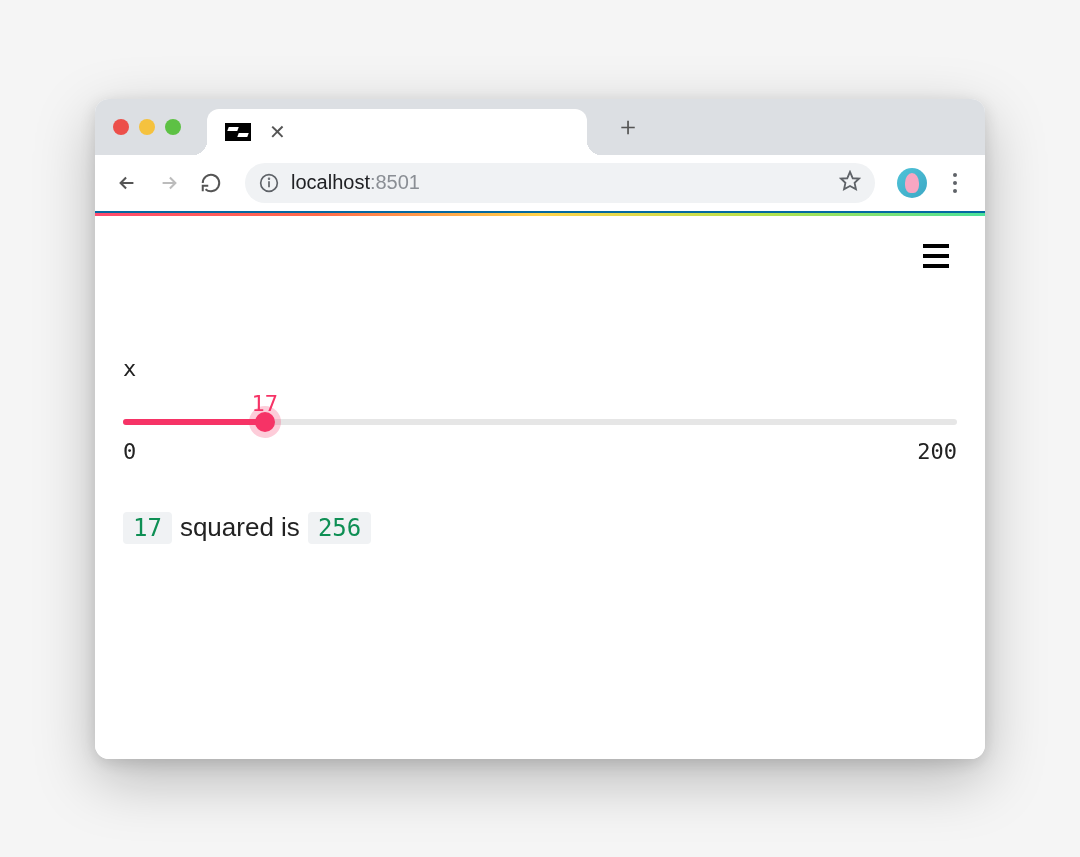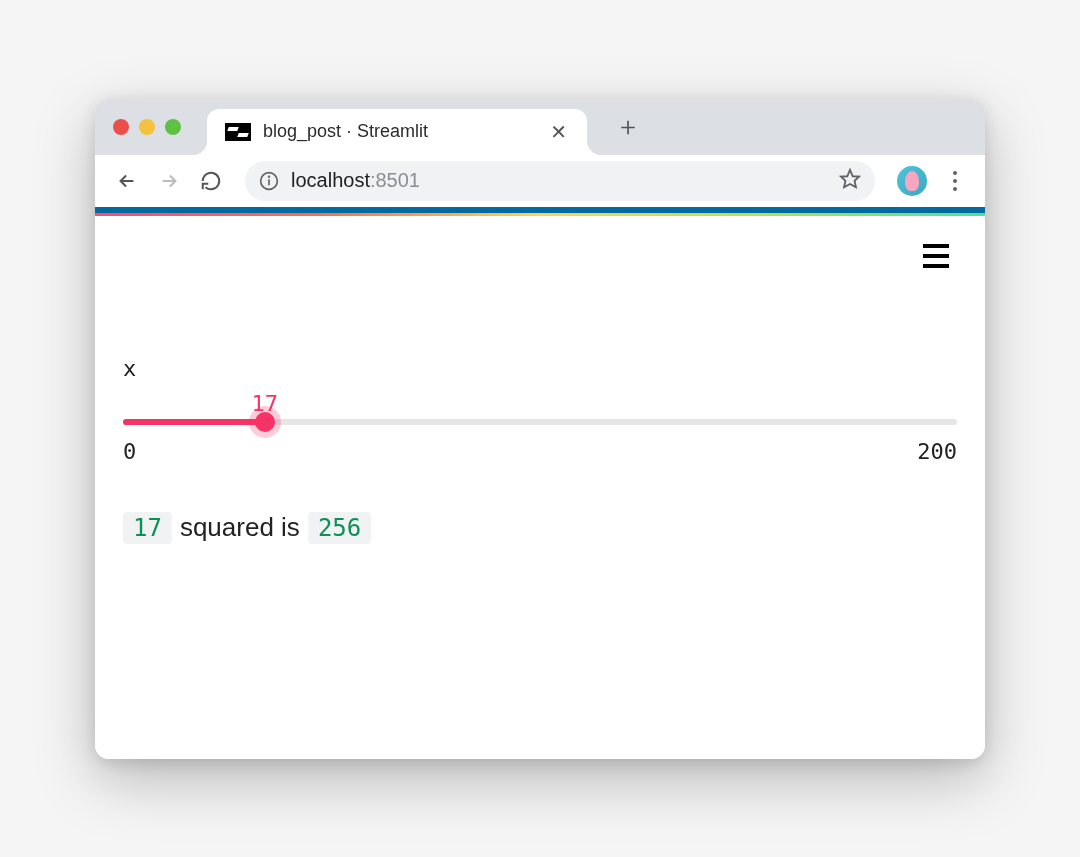--- a/index.html
+++ b/index.html
@@ -101,21 +101,21 @@
     font-size: 26px;
     color: #555;
     margin-left: 28px;
     cursor: pointer;
     font-weight: 300;
   }
   
   .toolbar {
     height: 58px;
     background: #fff;
-    border-bottom: 6px solid #0369a1;
+    border-bottom: 2px solid #0369a1;
     display: flex;
     align-items: center;
     padding: 0 14px;
     gap: 6px;
   }
   .nav-btn {
     width: 36px;
     height: 36px;
     display: flex;
     align-items: center;
@@ -286,21 +286,20 @@
 <div class="browser-window">
 
   <div class="tab-strip">
     <div class="traffic-lights">
       <div class="traffic-light tl-close"></div>
       <div class="traffic-light tl-min"></div>
       <div class="traffic-light tl-max"></div>
     </div>
     <div class="tab">
       <div class="favicon"></div>
-      <div class="tab-title">blog_post · Streamlit</div>
       <div class="tab-close">✕</div>
     </div>
     <div class="new-tab">＋</div>
   </div>
 
   <div class="toolbar">
     <div class="nav-btn">
       <svg viewBox="0 0 24 24" fill="none" stroke="currentColor" stroke-width="2.2">
           <path d="M19 12H5M11 18l-6-6 6-6"></path>
         </svg>

